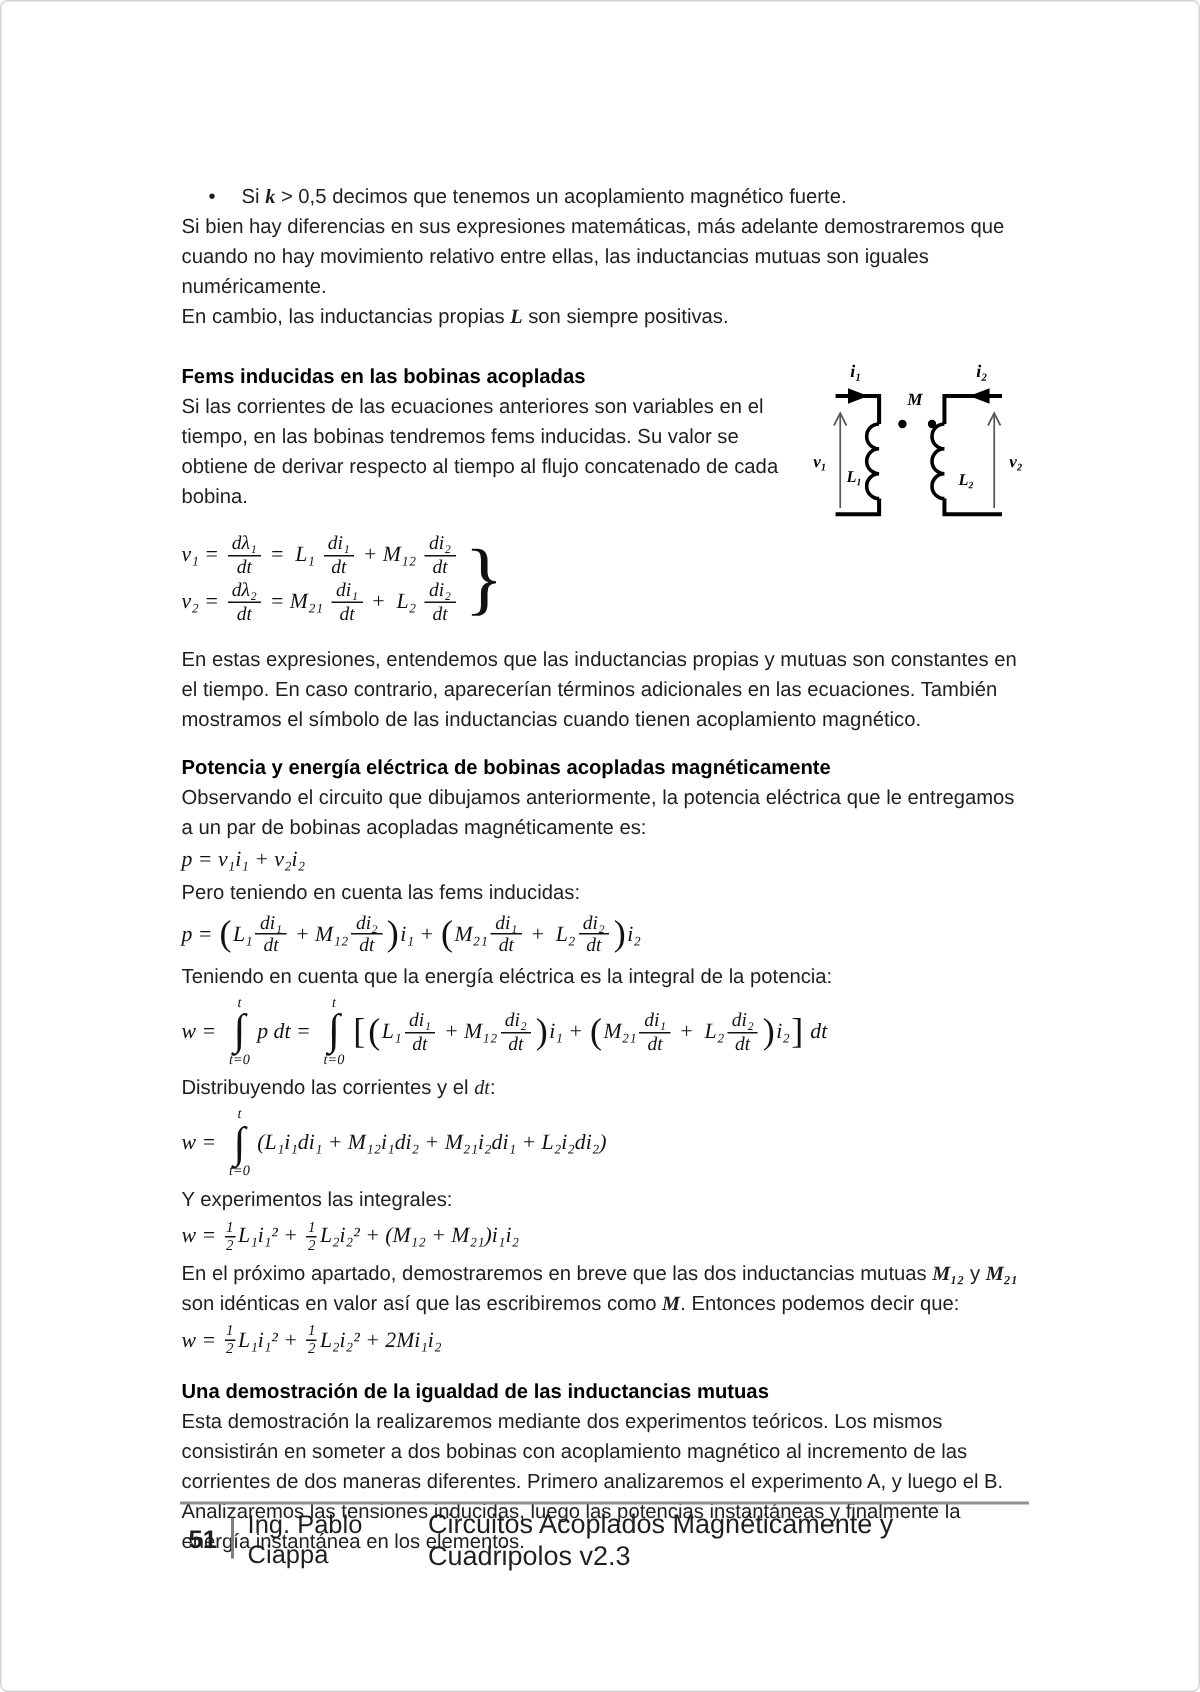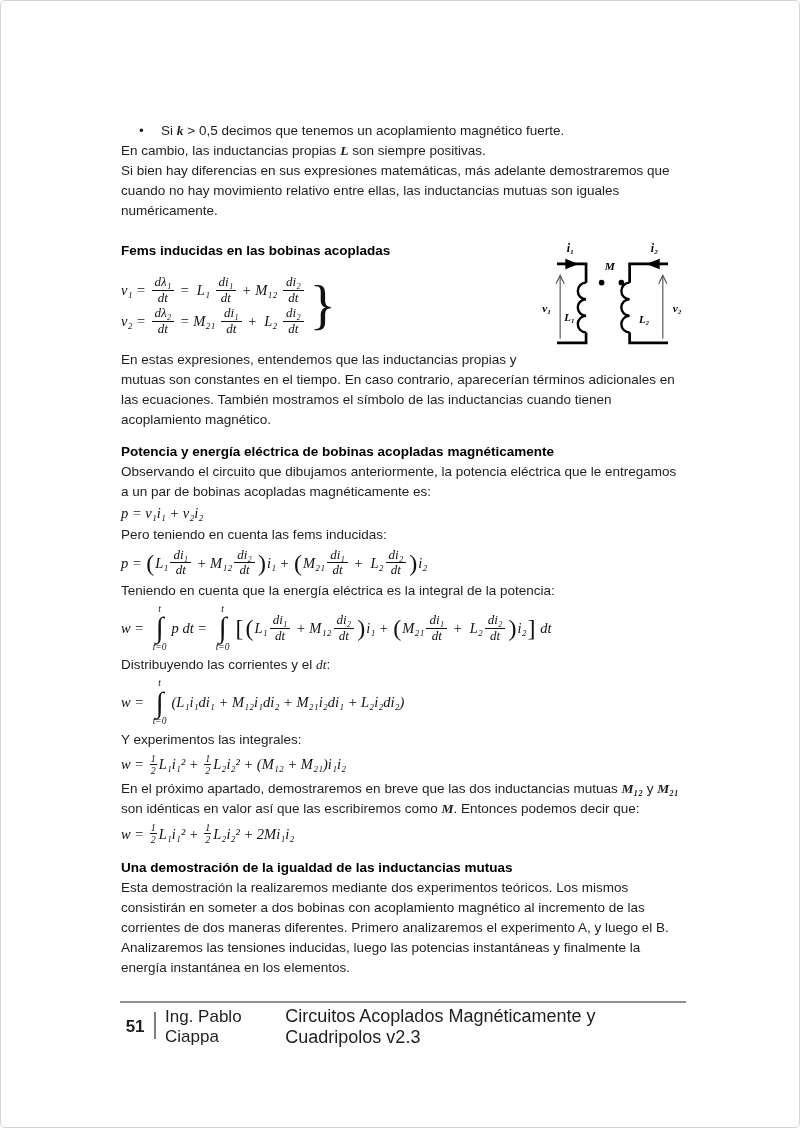--- a/index.html
+++ b/index.html
@@ -50,22 +50,22 @@
 </head>
 <body>
 
 <div class="page">
   <div class="content">
 
     <div class="bullet-line">
       <span class="bullet-glyph">•</span>
       <span><span>Si </span><span class="var">k</span><span> &gt; 0,5 decimos que tenemos un acoplamiento magnético fuerte.</span></span>
     </div>
+    <p>Si bien hay diferencias en sus expresiones matemáticas, más adelante demostraremos que cuando no hay movimiento relativo entre ellas, las inductancias mutuas son iguales numéricamente.</p>
     <p><span>En cambio, las inductancias propias </span><span class="var">L</span><span> son siempre positivas.</span></p>
-    <p>Si bien hay diferencias en sus expresiones matemáticas, más adelante demostraremos que cuando no hay movimiento relativo entre ellas, las inductancias mutuas son iguales numéricamente.</p>
 
     <div class="section">
       <svg class="diagram" viewBox="0 0 140 108">
 
         <path d="M17,26 H45 V44" fill="none" stroke="#000" stroke-width="2.6"></path>
         <path d="M45,44 a8,8 0 0 0 0,16 a8,8 0 0 0 0,16 a8,8 0 0 0 0,16" fill="none" stroke="#000" stroke-width="2.3"></path>
         <path d="M45,92 V102 H17" fill="none" stroke="#000" stroke-width="2.6"></path>
 
         <path d="M124,26 H87 V44" fill="none" stroke="#000" stroke-width="2.6"></path>
         <path d="M87,44 a8,8 0 0 0 0,16 a8,8 0 0 0 0,16 a8,8 0 0 0 0,16" fill="none" stroke="#000" stroke-width="2.3"></path>
@@ -88,20 +88,21 @@
 
         <text x="30" y="14" font-size="11.5" text-anchor="middle">i₁</text>
         <text x="111" y="14" font-size="11.5" text-anchor="middle">i₂</text>
         <text x="68" y="32" font-size="11" text-anchor="middle">M</text>
         <text x="7" y="72" font-size="11" text-anchor="middle">v₁</text>
         <text x="133" y="72" font-size="11" text-anchor="middle">v₂</text>
         <text x="29" y="81" font-size="10.5" text-anchor="middle">L₁</text>
         <text x="101" y="83" font-size="10.5" text-anchor="middle">L₂</text>
       </svg>
       <p class="heading mt20">Fems inducidas en las bobinas acopladas</p>
+      <p class="fems-body">Si las corrientes de las ecuaciones anteriores son variables en el tiempo, en las bobinas tendremos fems inducidas. Su valor se obtiene de derivar respecto al tiempo al flujo concatenado de cada bobina.</p>
       <div class="eqrow">
         <div class="eqcol">
           <div class="eq">
               <span class="mx">v₁ = </span>
               <span class="mfrac">
                 <span class="num">dλ₁</span>
                 <span class="den">dt</span>
               </span>
               <span class="mx"> =  L₁ </span>
               <span class="mfrac">

